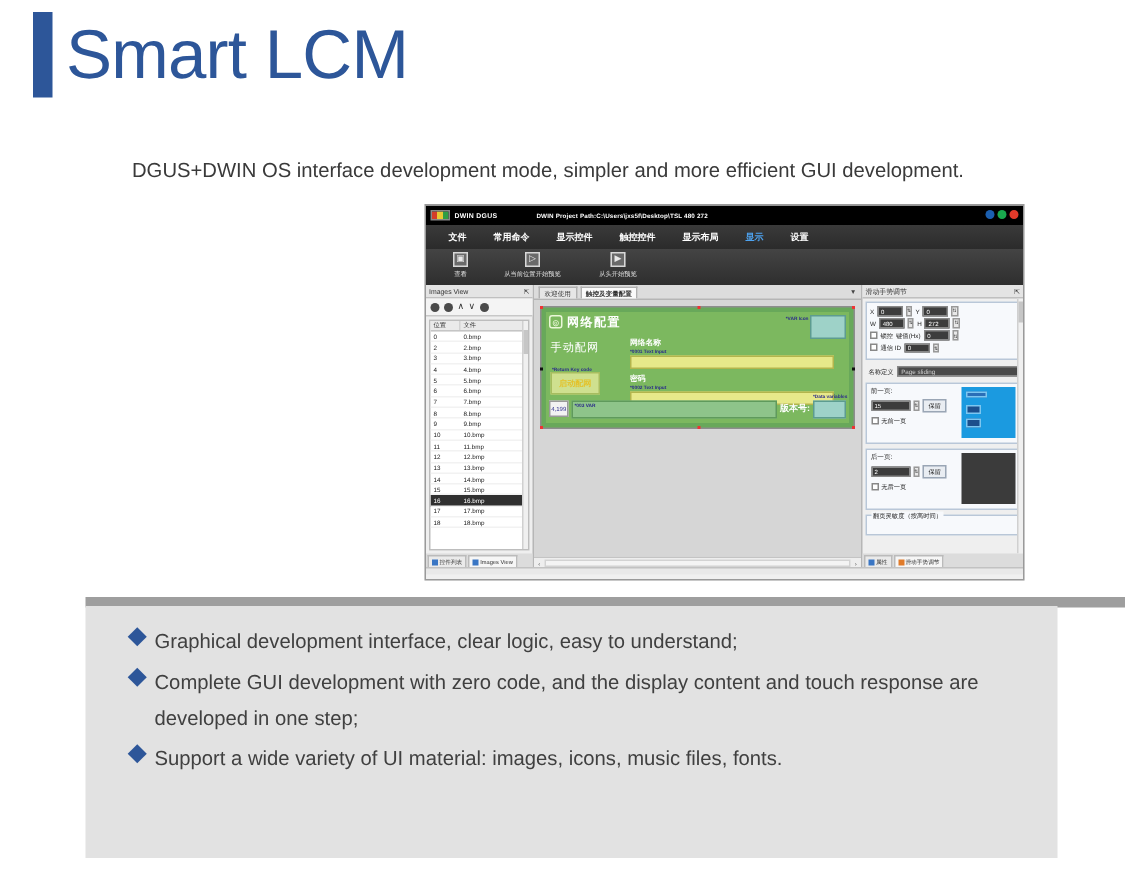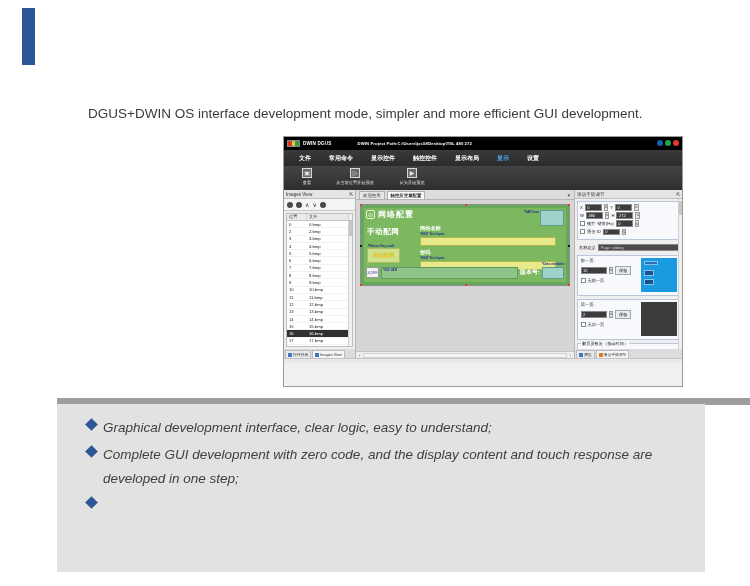--- a/index.html
+++ b/index.html
@@ -73,21 +73,21 @@
     width:10px; height:10px; border:0.7px solid #d8d8d8; background:#6a6a6a;
     display:flex; align-items:center; justify-content:center;
     color:#e8e8e8; font-size:6px; line-height:1;
   }
   .aw-rib-lbl { color:#e0e0e0; font-size:4.2px; margin-top:2px; white-space:nowrap; }
   .aw-rib-btn.w1 { width:34px; }
   .aw-rib-btn.w2 { width:52px; }
   .aw-rib-btn.w3 { width:52px; }
 
   
-  .aw-body { display:flex; height:168px; background:#be185d; }
+  .aw-body { display:flex; height:188px; background:#be185d; }
 
   
   .aw-left { width:72px; background:#efefef; border-right:1px solid #b6b6b6; display:flex; flex-direction:column; }
   .panel-head {
     height:9px; background:#e4e4e4; border-bottom:1px solid #c0c0c0;
     display:flex; align-items:center; justify-content:space-between;
     padding:0 2px; color:#333; font-size:4.6px;
   }
   .aw-left-tools {
     height:12px; background:#f4f4f4; border-bottom:1px solid #c8c8c8;
@@ -129,21 +129,21 @@
     position:relative; width:100%; height:82px; background:#68a85a;
     border:0.6px solid #8d8d8d;
   }
   .sel-dot { position:absolute; width:1.6px; height:1.6px; background:#e33; }
   .sel-dot.dark { background:#111; }
   .cv-inner { position:absolute; left:3px; top:3px; right:3px; bottom:3px; background:#7cb85f; }
   .cv-hdr { position:absolute; left:2px; top:1px; display:flex; align-items:center; gap:3px; }
   .cv-hdr-ico { width:9px; height:9px; border:1px solid #eaf7d8; border-radius:2px;
                 color:#eaf7d8; font-size:6px; display:flex; align-items:center; justify-content:center; }
   .cv-hdr-txt { color:#ffffff; font-size:8px; font-weight:bold; letter-spacing:1px; }
-  .cv-left-big { position:absolute; left:3px; top:19px; color:#ffffff; font-size:7.5px; font-weight:bold; letter-spacing:0.6px; }
+  .cv-left-big { position:absolute; left:3px; top:19px; color:#ffffff; font-size:7.5px; font-weight:normal; letter-spacing:0.6px; }
   .cv-lbl { color:#ffffff; font-size:5.2px; font-weight:bold; }
   .cv-tag { color:#2b2b8a; font-size:3.2px; font-weight:bold; white-space:nowrap; }
   .cv-field { background:#e7e98a; border:0.6px solid #b3b54d; }
   .cv-box-tl { position:absolute; right:2px; top:2px; width:24px; height:16px; background:#9ed2c8; border:0.5px solid #5d9c90; }
   .cv-btn { position:absolute; left:3px; top:40px; width:33px; height:15px; background:#cfe08f; border:0.6px solid #a7bd5f;
             display:flex; align-items:center; justify-content:center; }
   .cv-btn span { color:#e4c22a; font-size:5.4px; font-weight:bold; }
   .cv-bottom { position:absolute; left:2px; bottom:2px; right:2px; height:15px; display:flex; align-items:center; gap:2px; }
   .cv-num { width:13px; height:11px; background:#f2f2f2; border:0.5px solid #999; color:#2b2b8a; font-size:4px;
             display:flex; align-items:center; justify-content:center; }
@@ -188,33 +188,34 @@
   #bullet-box {
     position:absolute; left:57px; top:404px; width:648px; height:168px;
     background:#e2e2e2;
   }
   #bullet-box-topbar {
     position:absolute; left:57px; top:398px; width:693px; height:7px; background:#9e9e9e;
   }
   #bullet-box-leftbar {
     position:absolute; left:50px; top:398px; width:7px; height:174px; background:#ffffff;
   }
-  .blist { position:absolute; left:30px; top:12px; right:14px;font-style:italic; }
+  .blist { position:absolute; left:30px; top:12px; right:14px; }
   .bitem { display:flex; align-items:flex-start; margin-bottom:3px; }
   .bdiamond {
     width:9px; height:9px; background:#2d5699; margin-top:4px; margin-right:7px; flex:none;
     transform:rotate(45deg);
   }
   .btext { font-size:13.5px; line-height:24px; color:#404040; }
 </style>
 </head>
 <body>
 
 <div id="header">
   <div id="title-bar"></div>
+  <div id="page-title">Smart LCM</div>
 </div>
 
 <div id="intro">DGUS+DWIN OS interface development mode, simpler and more efficient GUI development.</div>
 
 <div id="app-window">
 
   <div class="aw-titlebar">
     <div class="aw-logo"></div>
     <div class="aw-appname">DWIN DGUS</div>
     <div class="aw-path">DWIN Project Path:C:\Users\jxs5f\Desktop\TSL 480 272</div>
@@ -530,15 +531,16 @@
       <div class="bitem">
         <div class="bdiamond"></div>
         <div class="btext">Graphical development interface, clear logic, easy to understand;</div>
       </div>
       <div class="bitem">
         <div class="bdiamond"></div>
         <div class="btext">Complete GUI development with zero code, and the display content and touch response are developed in one step;</div>
       </div>
       <div class="bitem">
         <div class="bdiamond"></div>
+        <div class="btext">Support a wide variety of UI material: images, icons, music files, fonts.</div>
       </div>
     </div>
 </div>
 
 </body></html>

